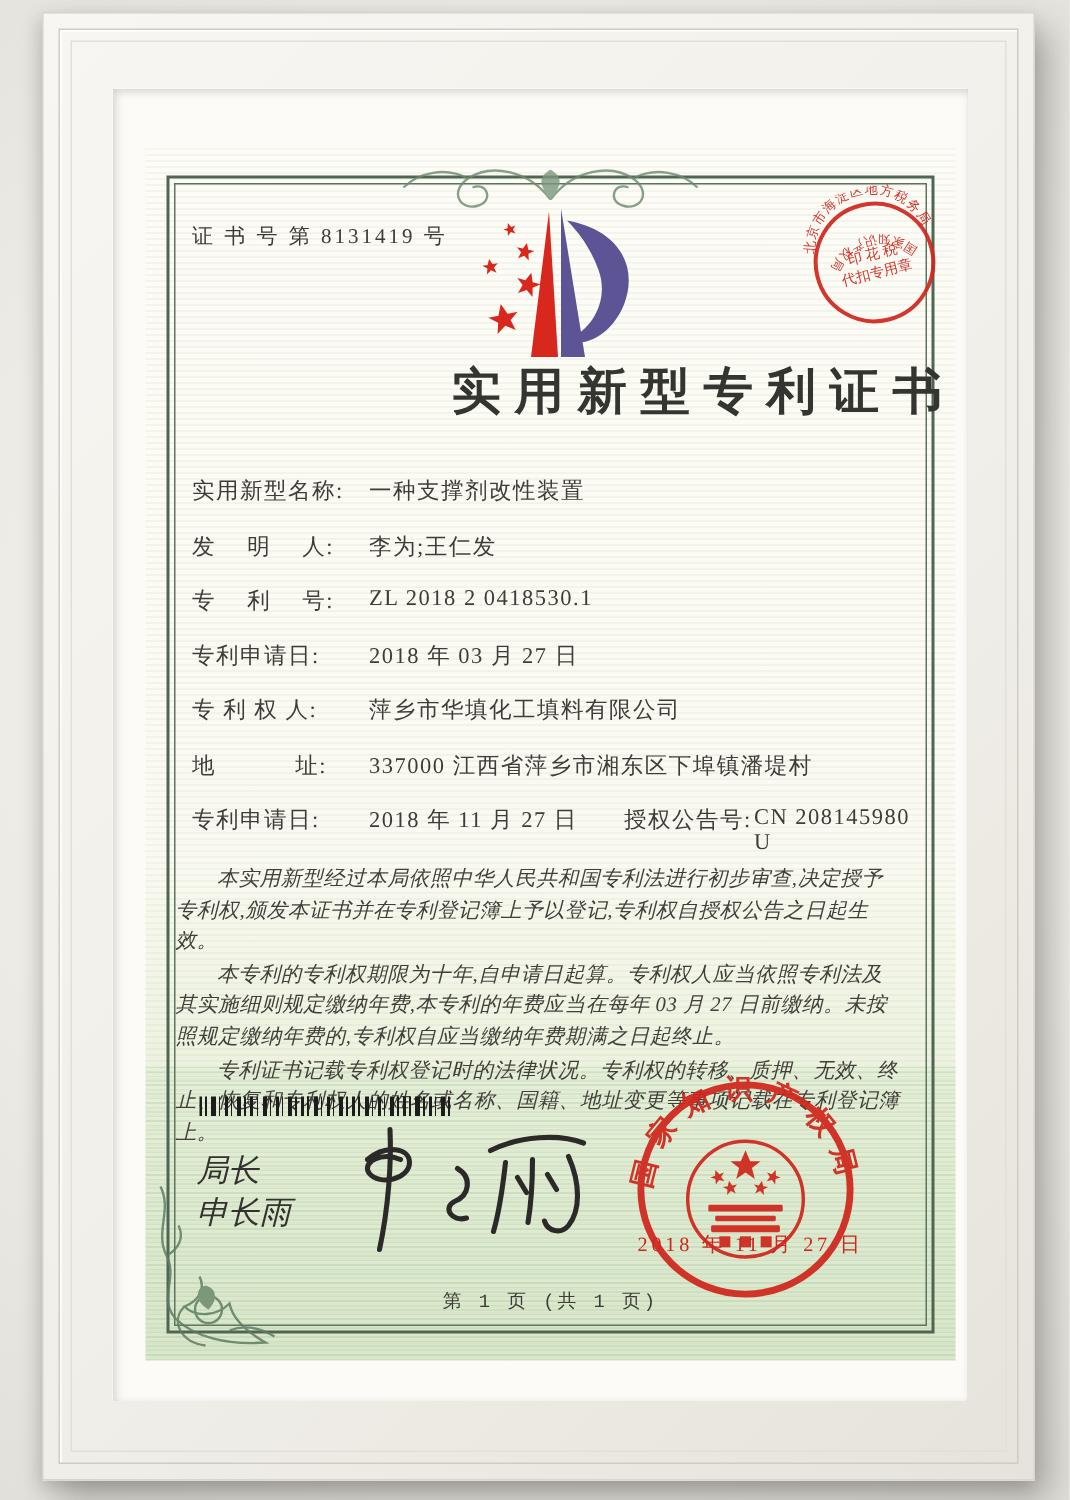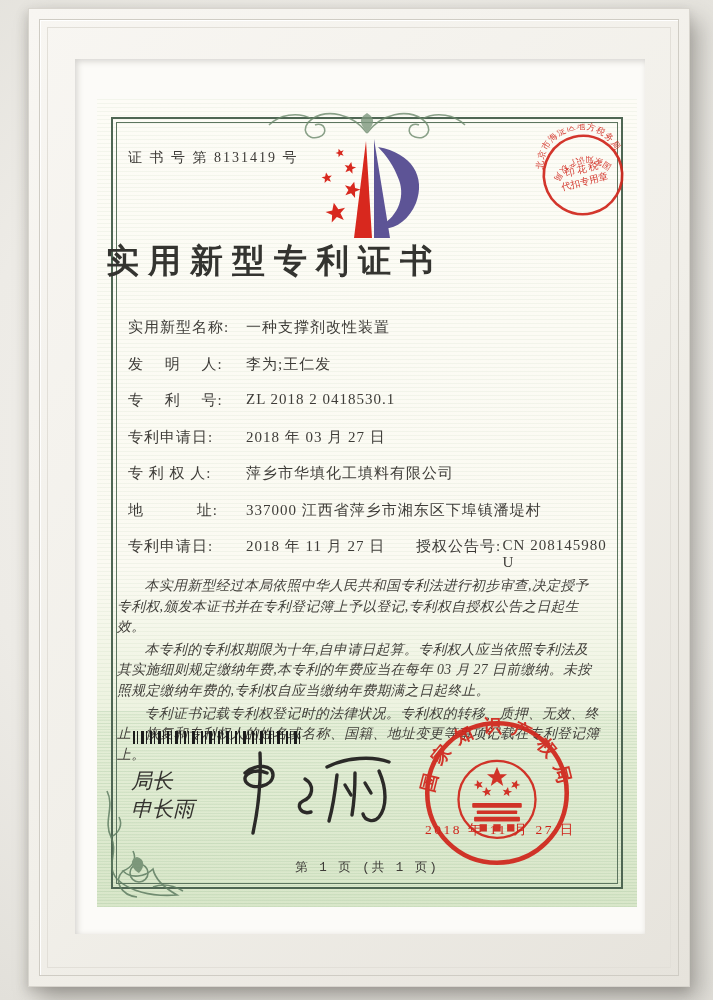--- a/index.html
+++ b/index.html
@@ -24,21 +24,21 @@
     background:repeating-linear-gradient(to bottom,rgba(125,165,120,.08) 0 1px,transparent 1px 4px);}
   .greenband{position:absolute;left:0;right:0;top:612px;height:196px;pointer-events:none;
     background:repeating-linear-gradient(to bottom,rgba(110,160,110,.13) 0 1px,transparent 1px 3px),
     linear-gradient(to bottom,rgba(210,230,195,.25),rgba(200,222,182,.45));}
   .cert-border{position:absolute;left:14px;top:18px;right:14px;bottom:18px;
     border:2px solid #4e6653;box-shadow:inset 0 0 0 3px transparent;}
   .cert-border-inner{position:absolute;left:3px;top:3px;right:3px;bottom:3px;border:1px solid #5d755f;}
   .cert-no{position:absolute;left:31px;top:50px;font-size:14px;letter-spacing:2px;color:#3c3a36;}
   .logo{position:absolute;left:203px;top:36px;width:140px;height:115px;}
   .tax-seal{position:absolute;left:436px;top:26px;width:100px;height:100px;transform:rotate(-14deg);opacity:.92;}
-  .title{position:absolute;left:0;top:140px;width:100%;text-align:left;
+  .title{position:absolute;left:0;top:140px;width:100%;text-align:right;
     font-size:33px;font-weight:600;letter-spacing:9px;color:#343430;text-indent:9px;}
   .fields{position:absolute;left:31px;top:219px;width:486px;font-size:15px;color:#3e3c38;}
   .field-row{position:relative;height:36.5px;display:flex;align-items:flex-start;}
   .f-label{display:inline-block;min-width:118px;letter-spacing:1px;white-space:pre;}
   .f-value{letter-spacing:1px;}
   .grant-group{position:absolute;left:288px;top:0;display:flex;}
   .paras{position:absolute;left:20px;top:477px;width:500px;font-size:13.8px;line-height:20.6px;
     font-style:italic;color:#413f3a;letter-spacing:.4px;}
   .paras p{margin:0 16px 2px 0;text-indent:2em;}
   .barcode{position:absolute;left:36px;top:632px;width:168px;height:13px;

